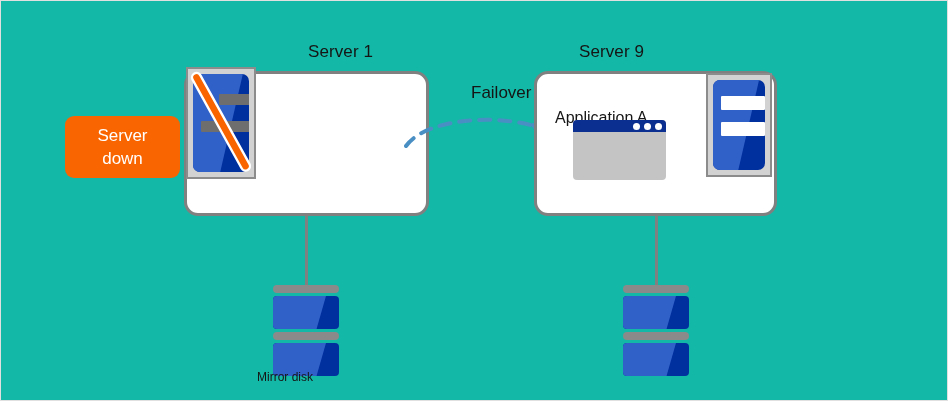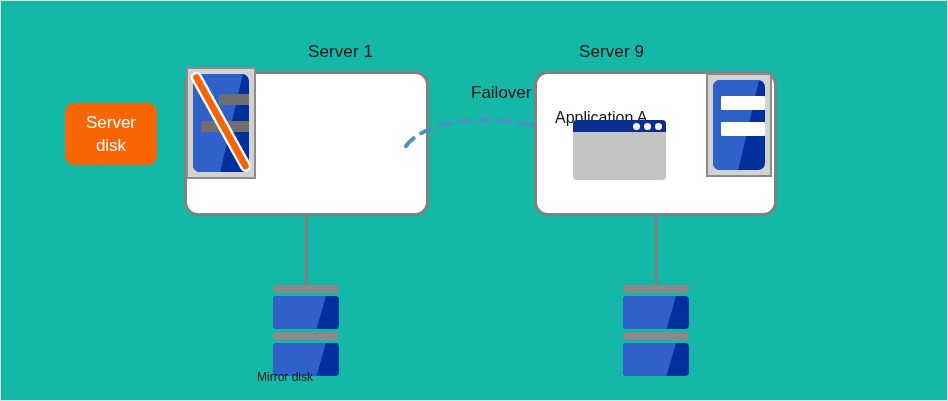--- a/index.html
+++ b/index.html
@@ -196,23 +196,23 @@
     <div class="srv-body">
       <div class="srv-bar dim" style="left:26px; top:20px; width:32px;"></div>
       <div class="srv-bar dim" style="left:8px; top:47px; width:50px;"></div>
     </div>
     <svg class="slash-wrap" viewBox="0 0 70 112" preserveAspectRatio="none">
       <line x1="9" y1="9" x2="61" y2="103" stroke="#ffffff" stroke-width="12" stroke-linecap="round"></line>
       <line x1="9" y1="9" x2="61" y2="103" stroke="#fa6400" stroke-width="7" stroke-linecap="round"></line>
     </svg>
   </div>
 
-  <div class="status-badge" style="left:64px; top:102px; width:92px; height:62px;">
+  <div class="status-badge" style="left:64px; top:115px; width:115px; height:62px;">
     <span>Server</span>
-    <span>disk</span>
+    <span>down</span>
   </div>
 
   <div class="failover-label" style="left:442px; top:82px;margin-left:28px;">Failover</div>
 
   <svg id="failover-svg" viewBox="0 0 200 70">
     <path d="M 25,50 C 45,22 120,16 165,34" fill="none" stroke="#4a8fc4" stroke-width="4" stroke-linecap="round" stroke-dasharray="11 9"></path>
     <path d="M 152,29 L 172,52 L 180,27" fill="none" stroke="#4a8fc4" stroke-width="4" stroke-linecap="round" stroke-linejoin="round"></path>
   </svg>
 
   <div class="node-title" style="left:578px; top:41px;">Server 9</div>

